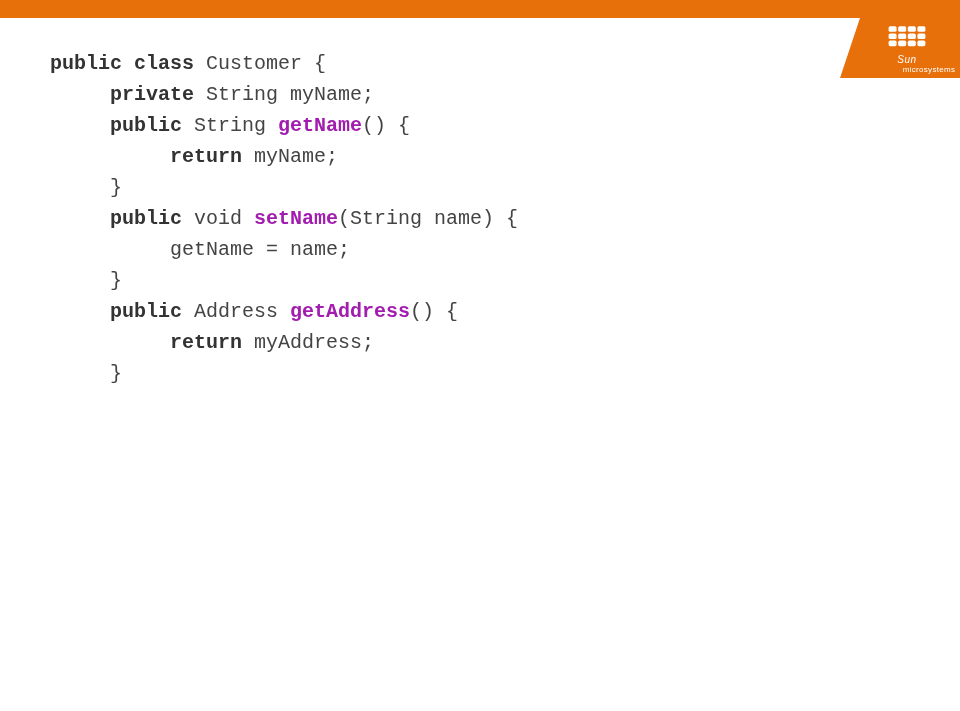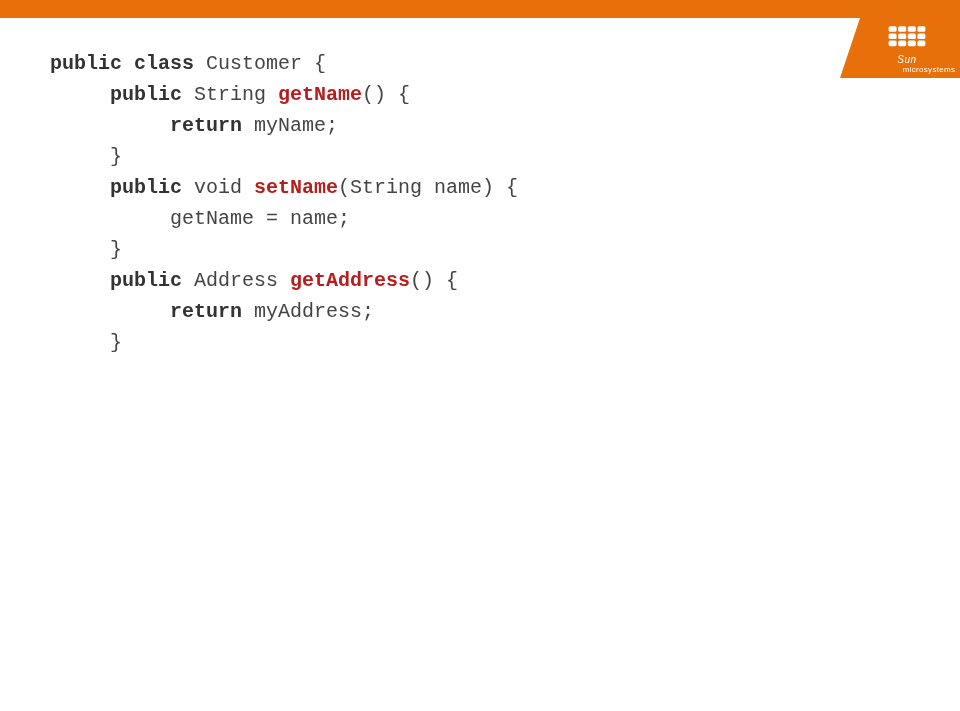--- a/index.html
+++ b/index.html
@@ -83,21 +83,21 @@
     }
 
     .kw {
       font-weight: bold;
       color: #333333;
       margin-top: 15px;
     }
 
     .method {
       font-weight: bold;
-      color: #b91c1c;
+      color: #a21caf;
     }
 
     .normal {
       font-weight: normal;
       color: #444444;
     }
 
     .indent1 {
       margin-left: 60px;
     }
@@ -141,20 +141,21 @@
   </div>
 </div>
 
 <div class="main-content">
 
 
   <div class="code-block">
 
     <span class="code-line"><span class="kw">public class</span><span class="normal"> Customer {</span></span>
 
+    <span class="code-line indent1"><span class="kw">private</span><span class="normal"> String myName;</span></span>
 
 
     <span class="code-line indent1"><span class="kw">public</span><span class="normal"> String </span><span class="method">getName</span><span class="normal">() {</span></span>
 
     <span class="code-line indent2"><span class="kw">return</span><span class="normal"> myName;</span></span>
 
     <span class="code-line indent1"><span class="normal">}</span></span>
 
     <span class="code-line indent1"><span class="kw">public</span><span class="normal"> void </span><span class="method">setName</span><span class="normal">(String name) {</span></span>
 

